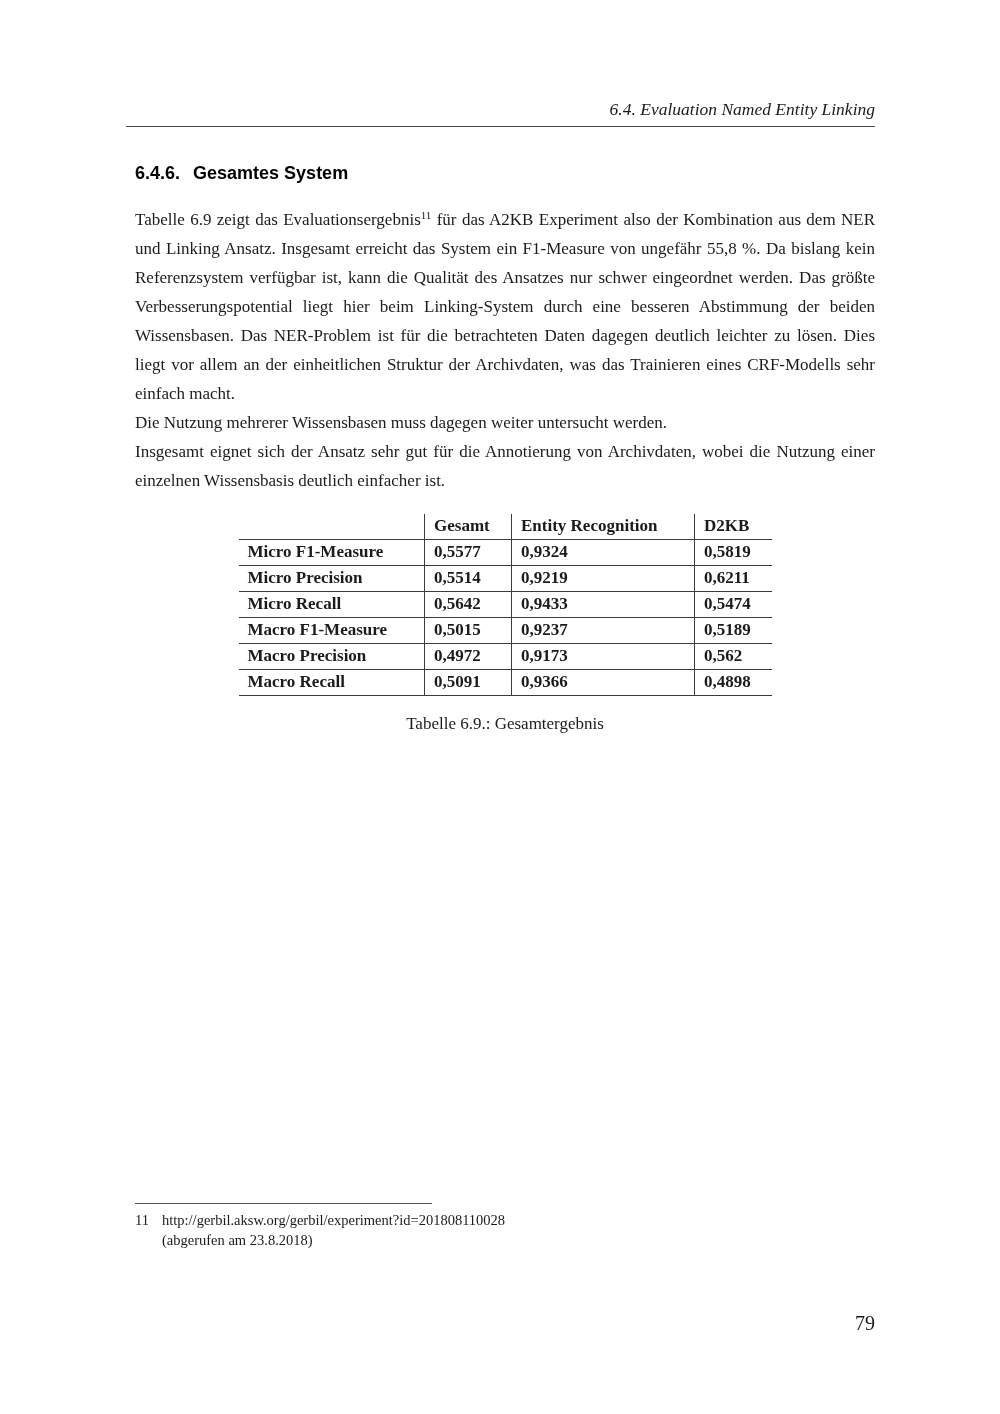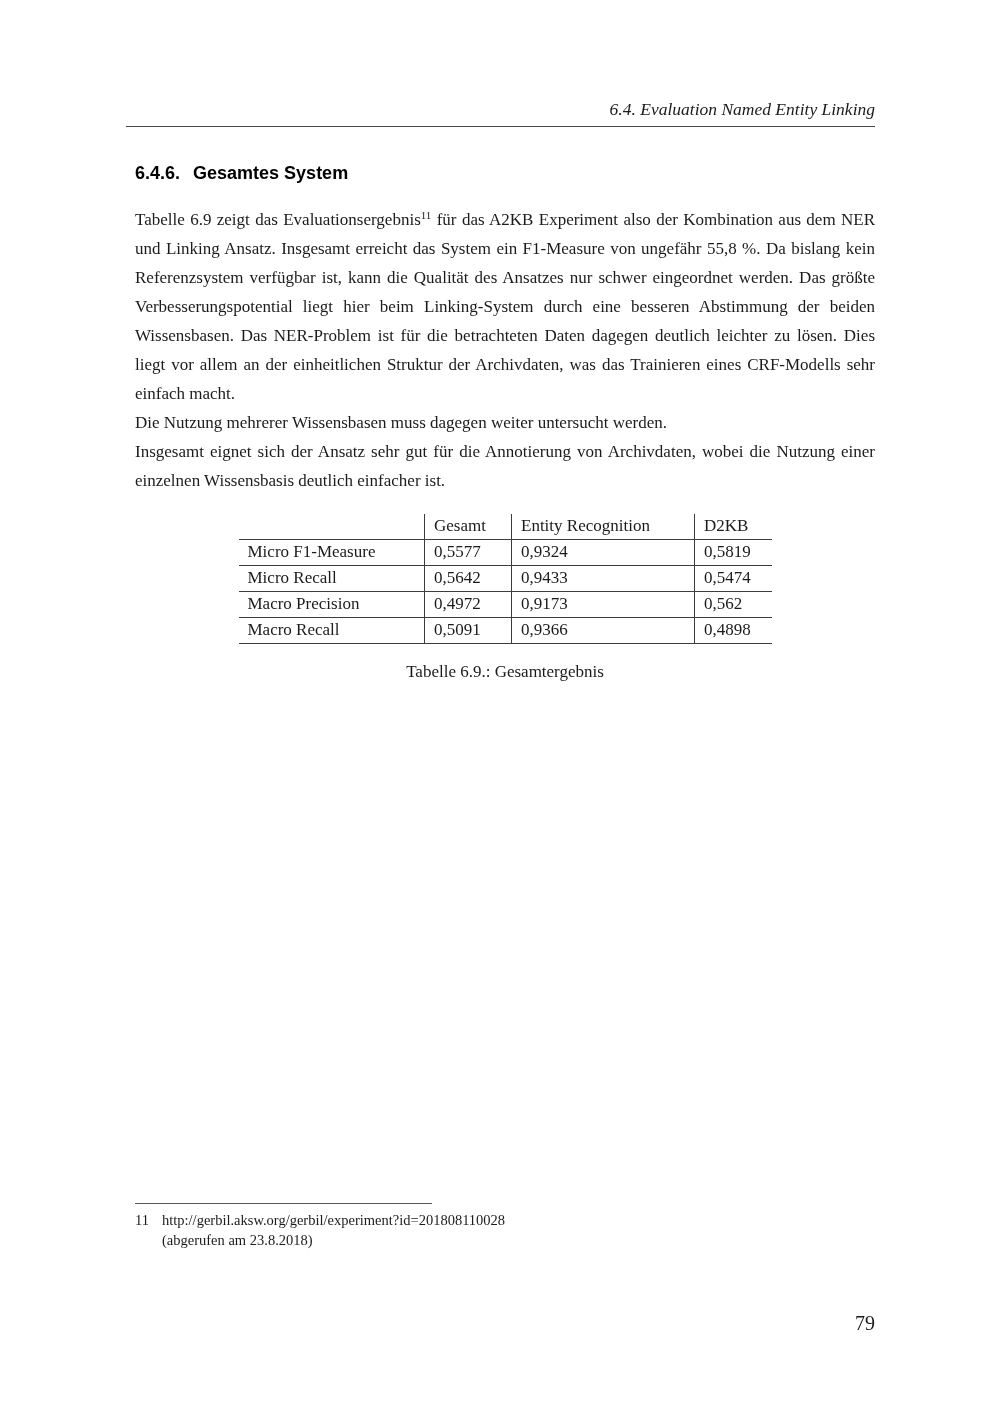--- a/index.html
+++ b/index.html
@@ -55,21 +55,21 @@
     line-height: 0;
     vertical-align: 6px;
   }
   .results-table {
     margin: 19px auto 0;
     border-collapse: collapse;
     font-size: 17px;
     color: #1b1b1b;
   }
   .results-table th, .results-table td {
-    font-weight: normal;
+    font-weight: bold;
     text-align: left;
     padding: 2px 9px 3px 9px;
     line-height: 20px;
     white-space: nowrap;
   }
   .results-table th:not(:last-child), .results-table td:not(:last-child) {
     border-right: 1px solid #3c3c3c;
   }
   .results-table thead th { border-bottom: 1px solid #3c3c3c; }
   .results-table tbody td { border-bottom: 1px solid #3c3c3c; }
@@ -135,24 +135,36 @@
         </tr>
       </thead>
       <tbody>
         <tr>
           <td class="c-label">Micro F1-Measure</td>
           <td class="c-gesamt">0,5577</td>
           <td class="c-er">0,9324</td>
           <td class="c-d2kb">0,5819</td>
         </tr>
         <tr>
+          <td class="c-label">Micro Precision</td>
+          <td class="c-gesamt">0,5514</td>
+          <td class="c-er">0,9219</td>
+          <td class="c-d2kb">0,6211</td>
+        </tr>
+        <tr>
           <td class="c-label">Micro Recall</td>
           <td class="c-gesamt">0,5642</td>
           <td class="c-er">0,9433</td>
           <td class="c-d2kb">0,5474</td>
+        </tr>
+        <tr>
+          <td class="c-label">Macro F1-Measure</td>
+          <td class="c-gesamt">0,5015</td>
+          <td class="c-er">0,9237</td>
+          <td class="c-d2kb">0,5189</td>
         </tr>
         <tr>
           <td class="c-label">Macro Precision</td>
           <td class="c-gesamt">0,4972</td>
           <td class="c-er">0,9173</td>
           <td class="c-d2kb">0,562</td>
         </tr>
         <tr>
           <td class="c-label">Macro Recall</td>
           <td class="c-gesamt">0,5091</td>

